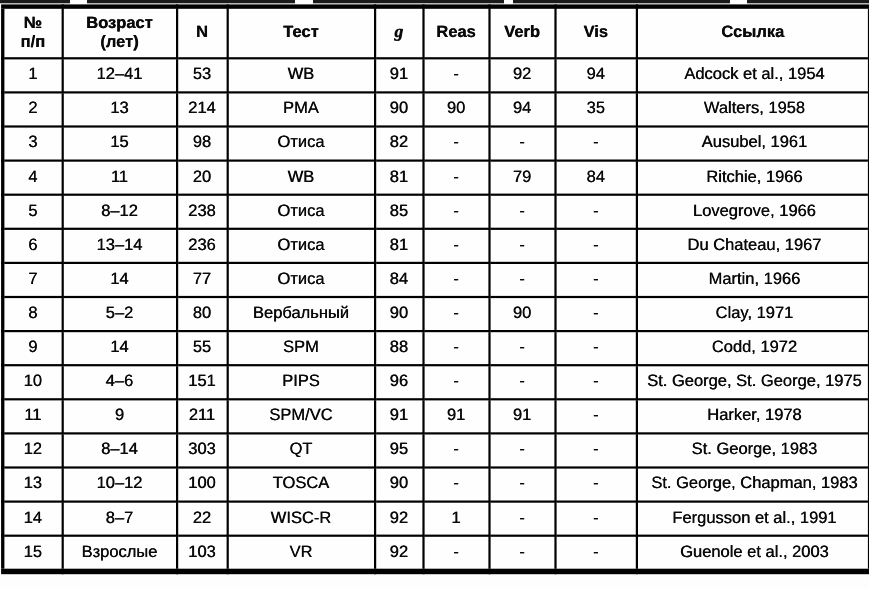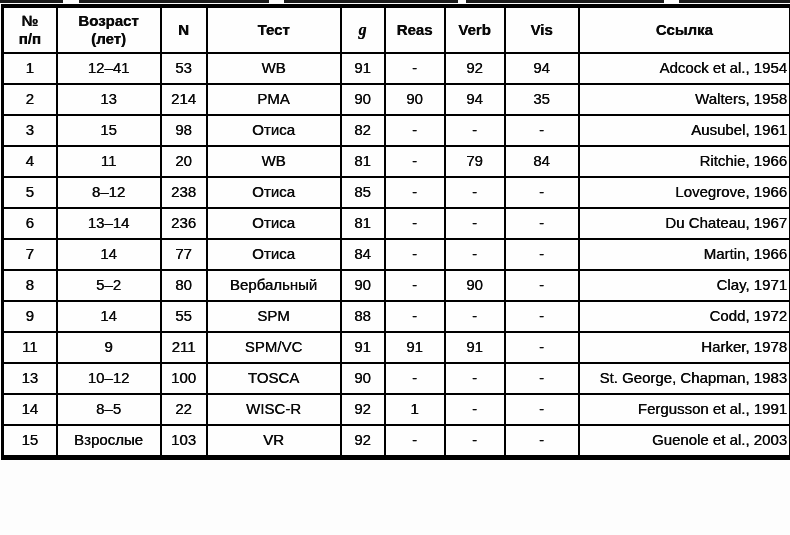--- a/index.html
+++ b/index.html
@@ -52,21 +52,21 @@
     height: 40px;
     font-size: 15px;
   }
   th.col-g {
     font-style: italic;
     font-family: "Liberation Serif", "DejaVu Serif", serif;
     font-size: 16px;
   }
   td { height: 25px; }
   td.ref-cell {
-    text-align: right;
+    text-align: center;
     padding-left: 5px;
     padding-right: 2px;
   }
   
   col.c-num  { width: 54px; }
   col.c-age  { width: 104px; }
   col.c-n    { width: 46px; }
   col.c-test { width: 134px; }
   col.c-g    { width: 44px; }
   col.c-reas { width: 60px; }
@@ -200,44 +200,66 @@
         <td>14</td>
         <td>55</td>
         <td>SPM</td>
         <td>88</td>
         <td>-</td>
         <td>-</td>
         <td>-</td>
         <td class="ref-cell">Codd, 1972</td>
       </tr>
       <tr>
+        <td>10</td>
+        <td>4–6</td>
+        <td>151</td>
+        <td>PIPS</td>
+        <td>96</td>
+        <td>-</td>
+        <td>-</td>
+        <td>-</td>
+        <td class="ref-cell">St. George, St. George, 1975</td>
+      </tr>
+      <tr>
         <td>11</td>
         <td>9</td>
         <td>211</td>
         <td>SPM/VC</td>
         <td>91</td>
         <td>91</td>
         <td>91</td>
         <td>-</td>
         <td class="ref-cell">Harker, 1978</td>
       </tr>
       <tr>
+        <td>12</td>
+        <td>8–14</td>
+        <td>303</td>
+        <td>QT</td>
+        <td>95</td>
+        <td>-</td>
+        <td>-</td>
+        <td>-</td>
+        <td class="ref-cell">St. George, 1983</td>
+      </tr>
+      <tr>
         <td>13</td>
         <td>10–12</td>
         <td>100</td>
         <td>TOSCA</td>
         <td>90</td>
         <td>-</td>
         <td>-</td>
         <td>-</td>
         <td class="ref-cell">St. George, Chapman, 1983</td>
       </tr>
       <tr>
         <td>14</td>
-        <td>8–5</td>
+        <td>8–7</td>
         <td>22</td>
         <td>WISC-R</td>
         <td>92</td>
         <td>1</td>
         <td>-</td>
         <td>-</td>
         <td class="ref-cell">Fergusson et al., 1991</td>
       </tr>
       <tr>
         <td>15</td>

